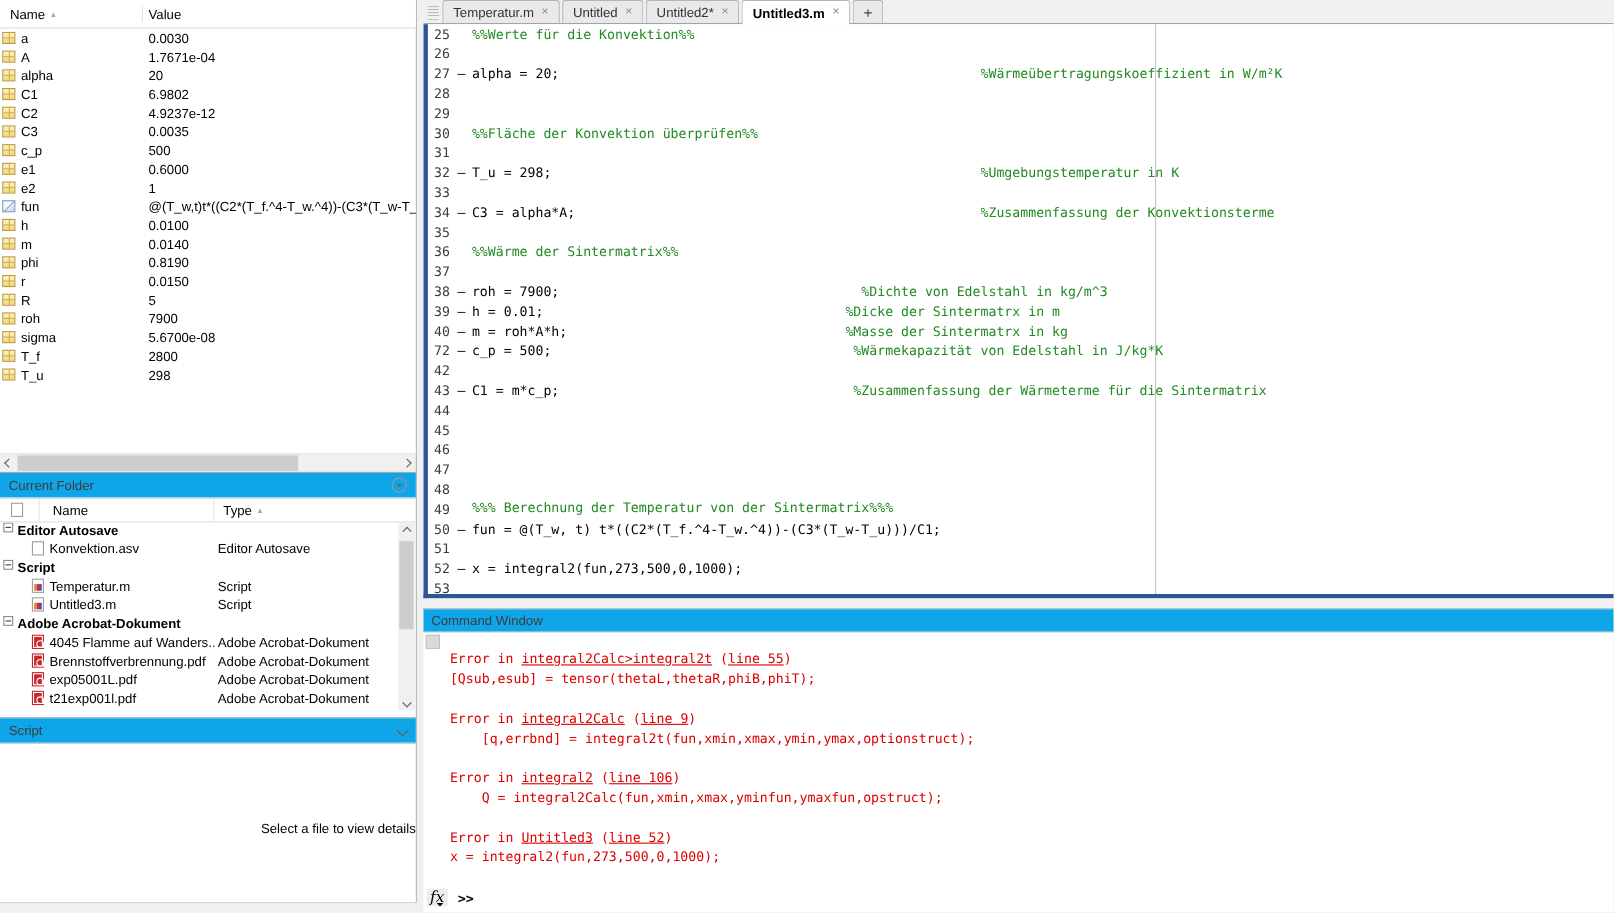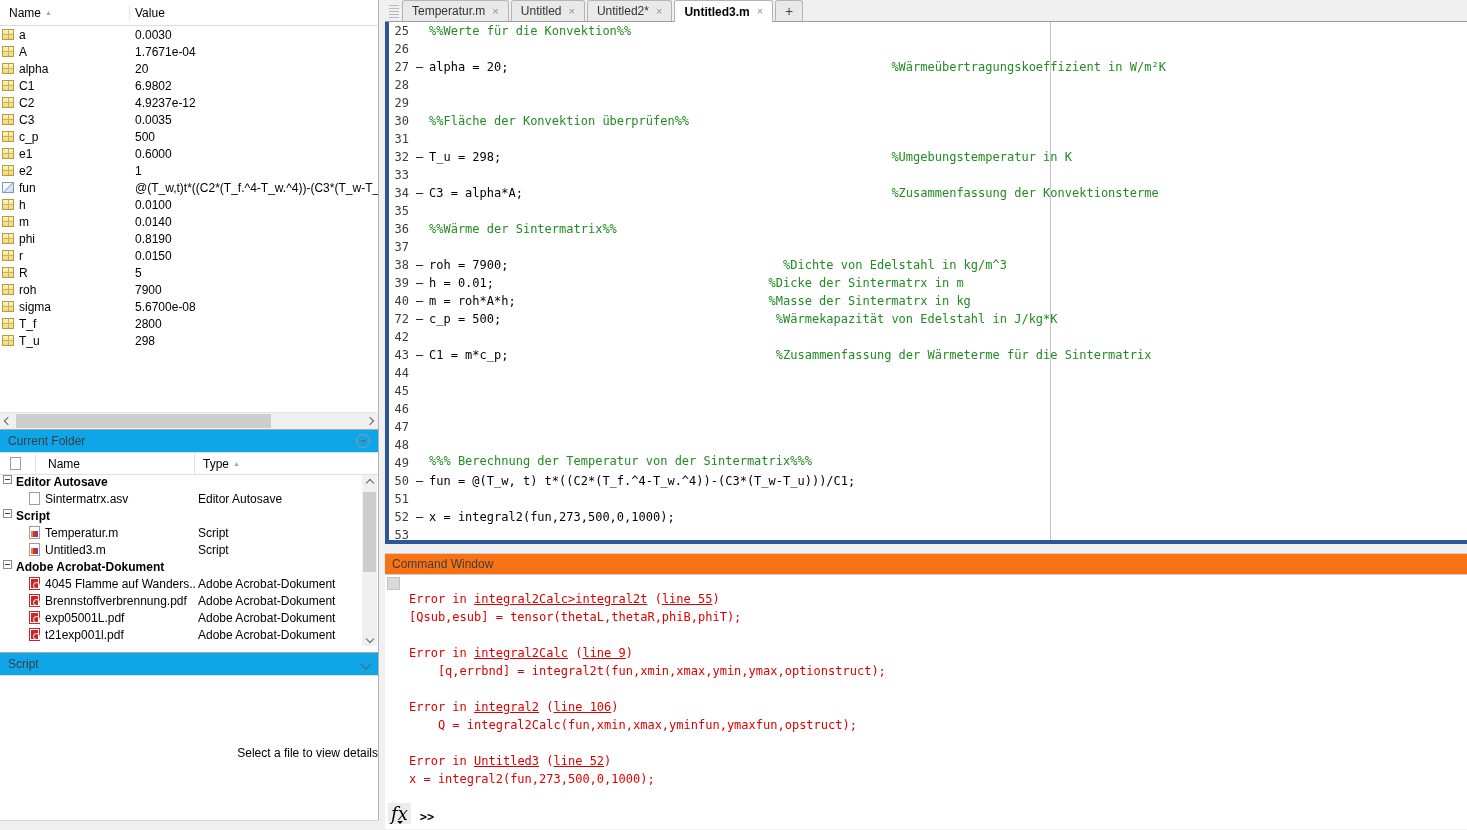--- a/index.html
+++ b/index.html
@@ -84,29 +84,29 @@
   .ed-num{width:22px;text-align:right;padding-right:2px;color:#3c3c3c;flex:none;font-family:"DejaVu Sans Mono",monospace}
   .ed-marker{width:18px;padding-left:5px;flex:none;color:#000;font-family:"DejaVu Sans Mono",monospace}
   .ed-marker.exec::before{content:"–"}
   .ed-text{position:relative;flex:1;white-space:pre;font-family:"DejaVu Sans Mono","Liberation Mono",monospace}
   .ed-code{color:#000}
   .ed-comment{position:absolute;top:0;color:var(--comment-green)}
   #margin-line{position:absolute;left:661px;top:0;bottom:0;width:1px;background:#c4c4c4}
 
   
   #cmdwin{position:absolute;left:385px;top:544px;width:1082px;height:286px;background:var(--page-bg)}
-  .cw-header{margin-top:9px;height:22px;background:#f97316;border-top:1px solid #cfcfcf;border-bottom:1px solid #cfcfcf;display:flex;align-items:center;padding-left:7px;color:#3d3d3d}
+  .cw-header{margin-top:9px;height:22px;background:#0ea5e9;border-top:1px solid #cfcfcf;border-bottom:1px solid #cfcfcf;display:flex;align-items:center;padding-left:7px;color:#3d3d3d}
   .cw-body{position:relative;background:#fff;height:254px}
   .cw-grip{position:absolute;left:2px;top:2px;width:13px;height:13px;background:#dadada;border:1px solid #c2c2c2}
   #cw-text{padding:15px 0 0 24px;font-size:12px;line-height:18px;color:var(--error-red)}
   .cw-line{height:18px;white-space:pre}
   .cw-line .link{text-decoration:underline}
   .cw-prompt{position:absolute;left:3px;bottom:5px;display:flex;align-items:flex-end;gap:9px}
   .fx-chip{background:#ececec;padding:0 3px;position:relative}
-  .fx{font-family:"DejaVu Serif","Liberation Serif",serif;font-style:italic;font-size:18px}
+  .fx{font-family:"DejaVu Serif","Liberation Serif",serif;font-style:italic;font-size:14px}
   .fx-chip::after{content:"";position:absolute;left:9px;bottom:-3px;border:3px solid transparent;border-top-color:#000}
   .prompt-text{color:#000;font-weight:bold;font-size:12px}
 </style>
 </head>
 <body>
 
 <div id="workspace">
   <div class="ws-header">
     <div class="ws-h-name sort-up-wrap"><span>Name</span><span class="sort-up"></span></div>
     <div class="ws-h-value"><span>Value</span></div>
@@ -239,21 +239,21 @@
       </div>
   </div>
   <div class="cf-body">
     <div id="cf-body">
         <div class="cf-row group">
           <span class="exp"></span>
           <span>Editor Autosave</span>
         </div>
         <div class="cf-row item">
           <span class="fi"></span>
-          <span class="cf-name">Sintermatrx.asv</span>
+          <span class="cf-name">Konvektion.asv</span>
           <span class="cf-type">Editor Autosave</span>
         </div>
         <div class="cf-row group">
           <span class="exp"></span>
           <span>Script</span>
         </div>
         <div class="cf-row item">
           <span class="fi mscript"></span>
           <span class="cf-name">Temperatur.m</span>
           <span class="cf-type">Script</span>

